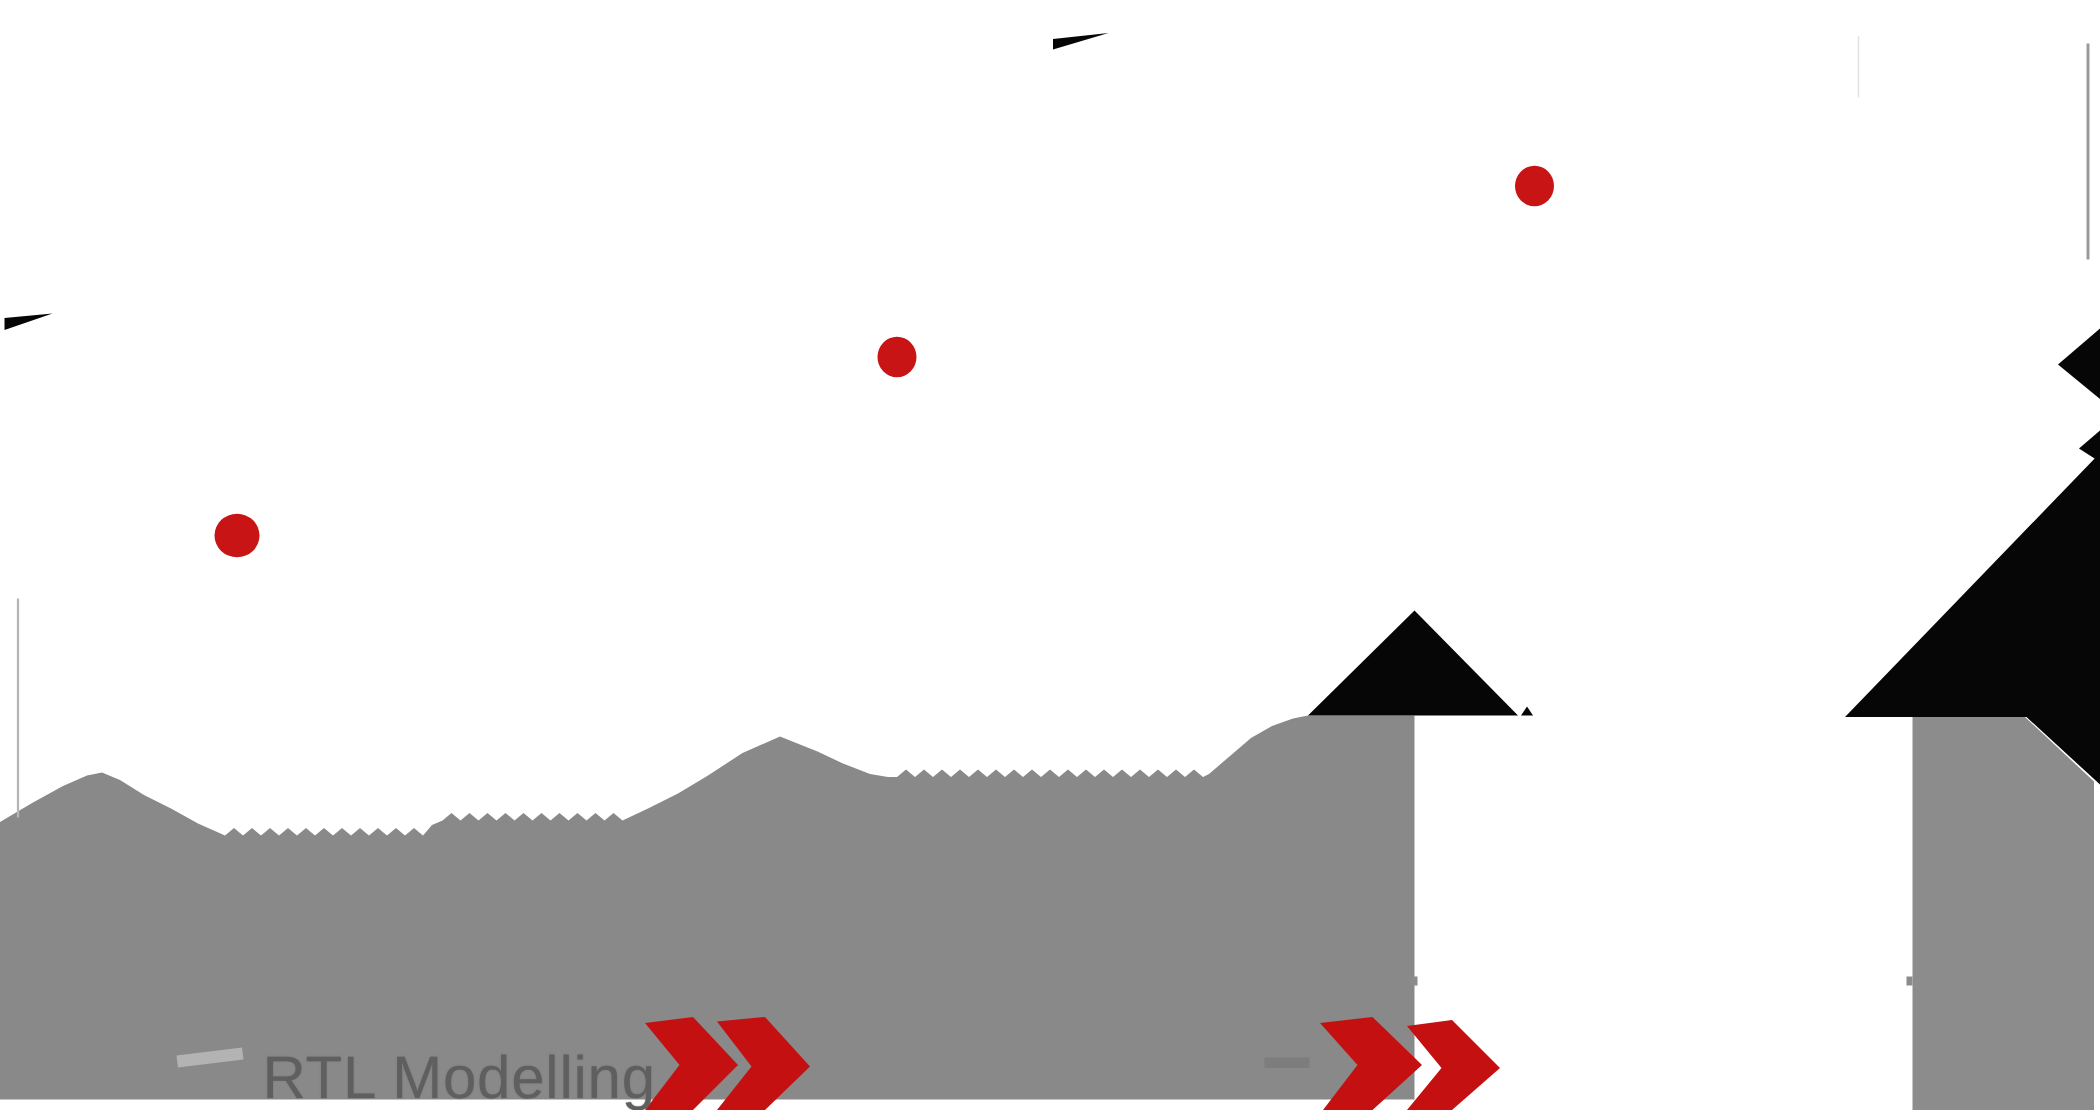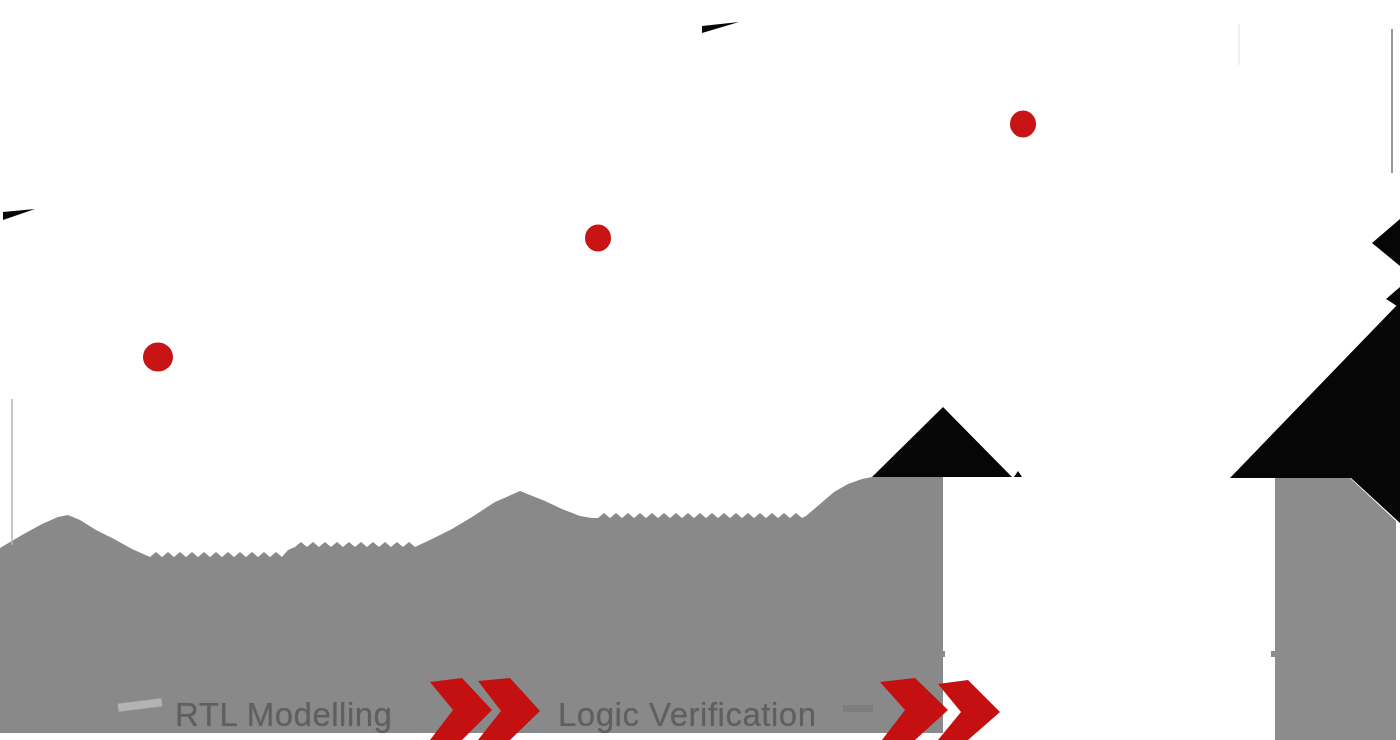--- a/index.html
+++ b/index.html
@@ -13,21 +13,21 @@
   }
   #shape-layer {
     position: absolute;
     left: 0; top: 0;
     width: 1400px; height: 740px;
     display: block;
   }
   .stage-label {
     position: absolute;
     color: #5f5f5f;
-    font-size: 33px;
+    font-size: 40px;
     letter-spacing: 0.5px;
     white-space: nowrap;
     text-shadow: 0 0 1px rgba(102,102,102,0.65);
     line-height: 1.1;
   }
   #label-rtl { left: 175px; top: 697px; }
   #label-logic { left: 558px; top: 697px; }
 </style>
 </head>
 <body>
@@ -84,15 +84,14 @@
     </g>
 
     <g>
       <polygon points="880,682 915,678 948,710 915,740 882,740 905,710" fill="#c41010"></polygon>
       <polygon points="938,684 968,680 1000,712 968,740 938,740 961,712" fill="#c41010"></polygon>
     </g>
   </svg>
 
   <div id="label-rtl" class="stage-label">RTL Modelling</div>
 
-  <div id="label-logic" class="stage-label">Logic Verification</div>
 
 </div>
 
 </body></html>

